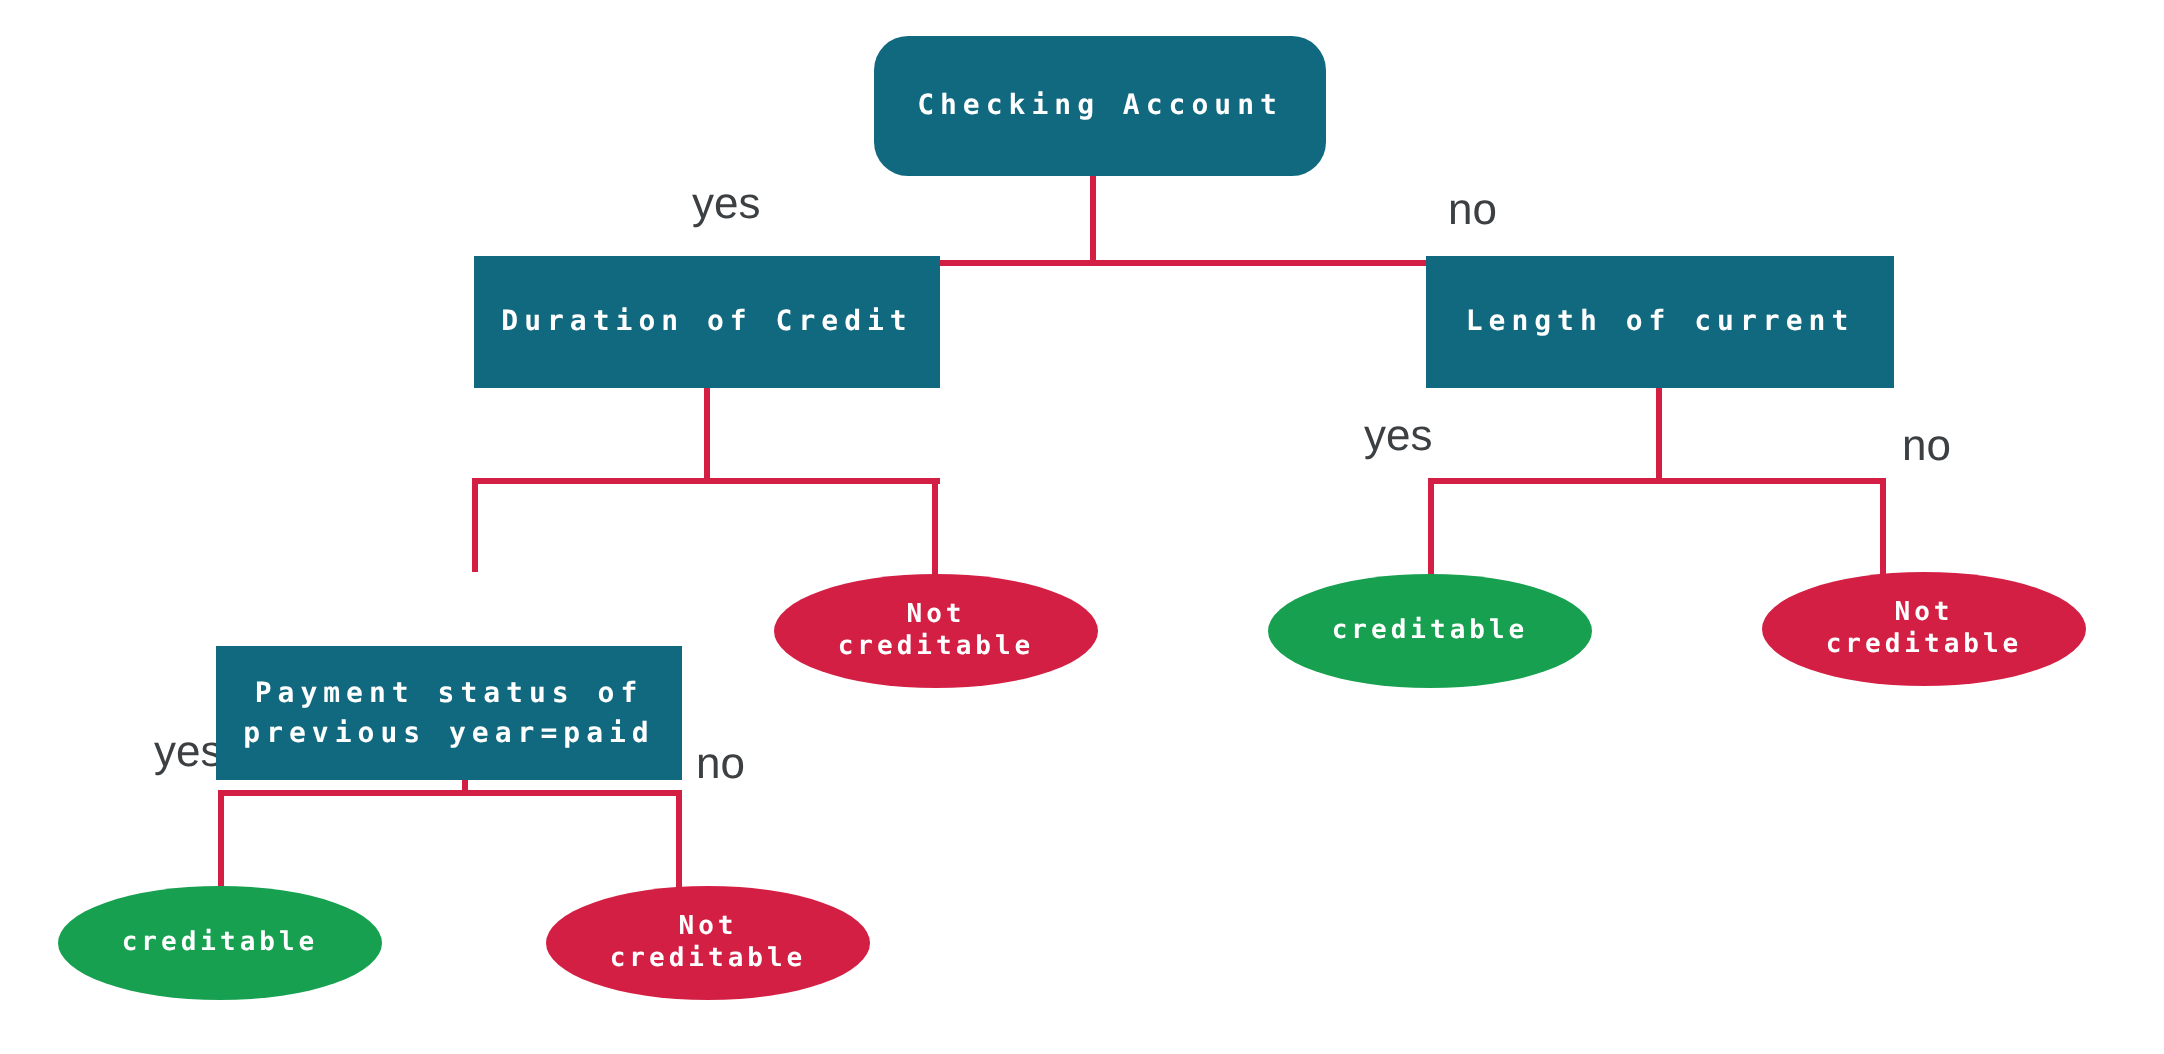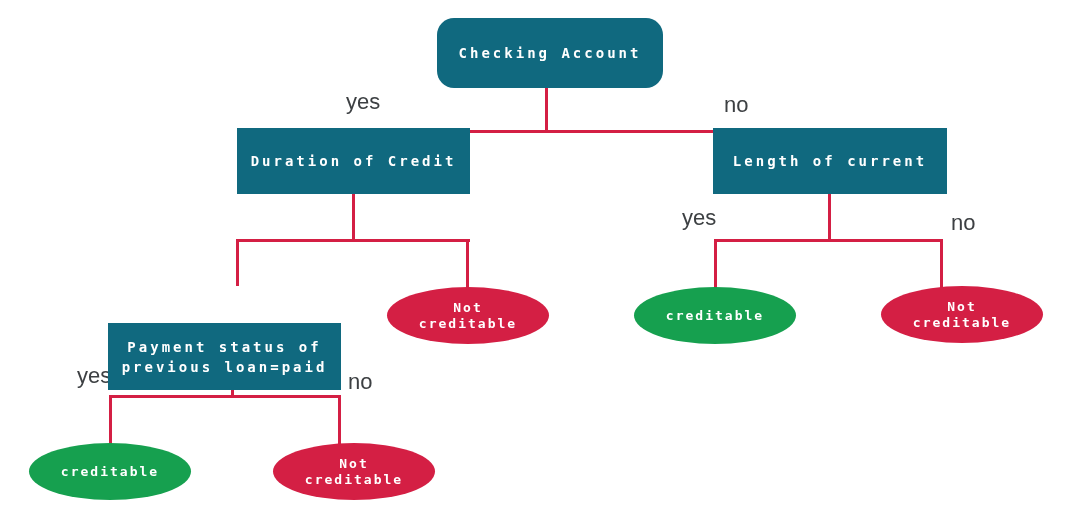--- a/index.html
+++ b/index.html
@@ -100,21 +100,21 @@
   <div class="node" style="left:237px; top:128px; width:233px; height:66px;text-align:center;">
     <span>Duration of Credit</span>
   </div>
 
   <div class="node" style="left:713px; top:128px; width:234px; height:66px;">
     <span>Length of current</span>
   </div>
 
   <div class="node" style="left:108px; top:284px; width:233px; height:67px;margin-top:39px;">
     <span>Payment status of</span>
-    <span>previous loan=paid</span>
+    <span>previous year=paid</span>
   </div>
 
   <div class="leaf negative" style="left:387px; top:287px;">
     <span>Not</span>
     <span>creditable</span>
   </div>
 
   <div class="leaf positive" style="left:634px; top:287px;">
     <span>creditable</span>
   </div>

